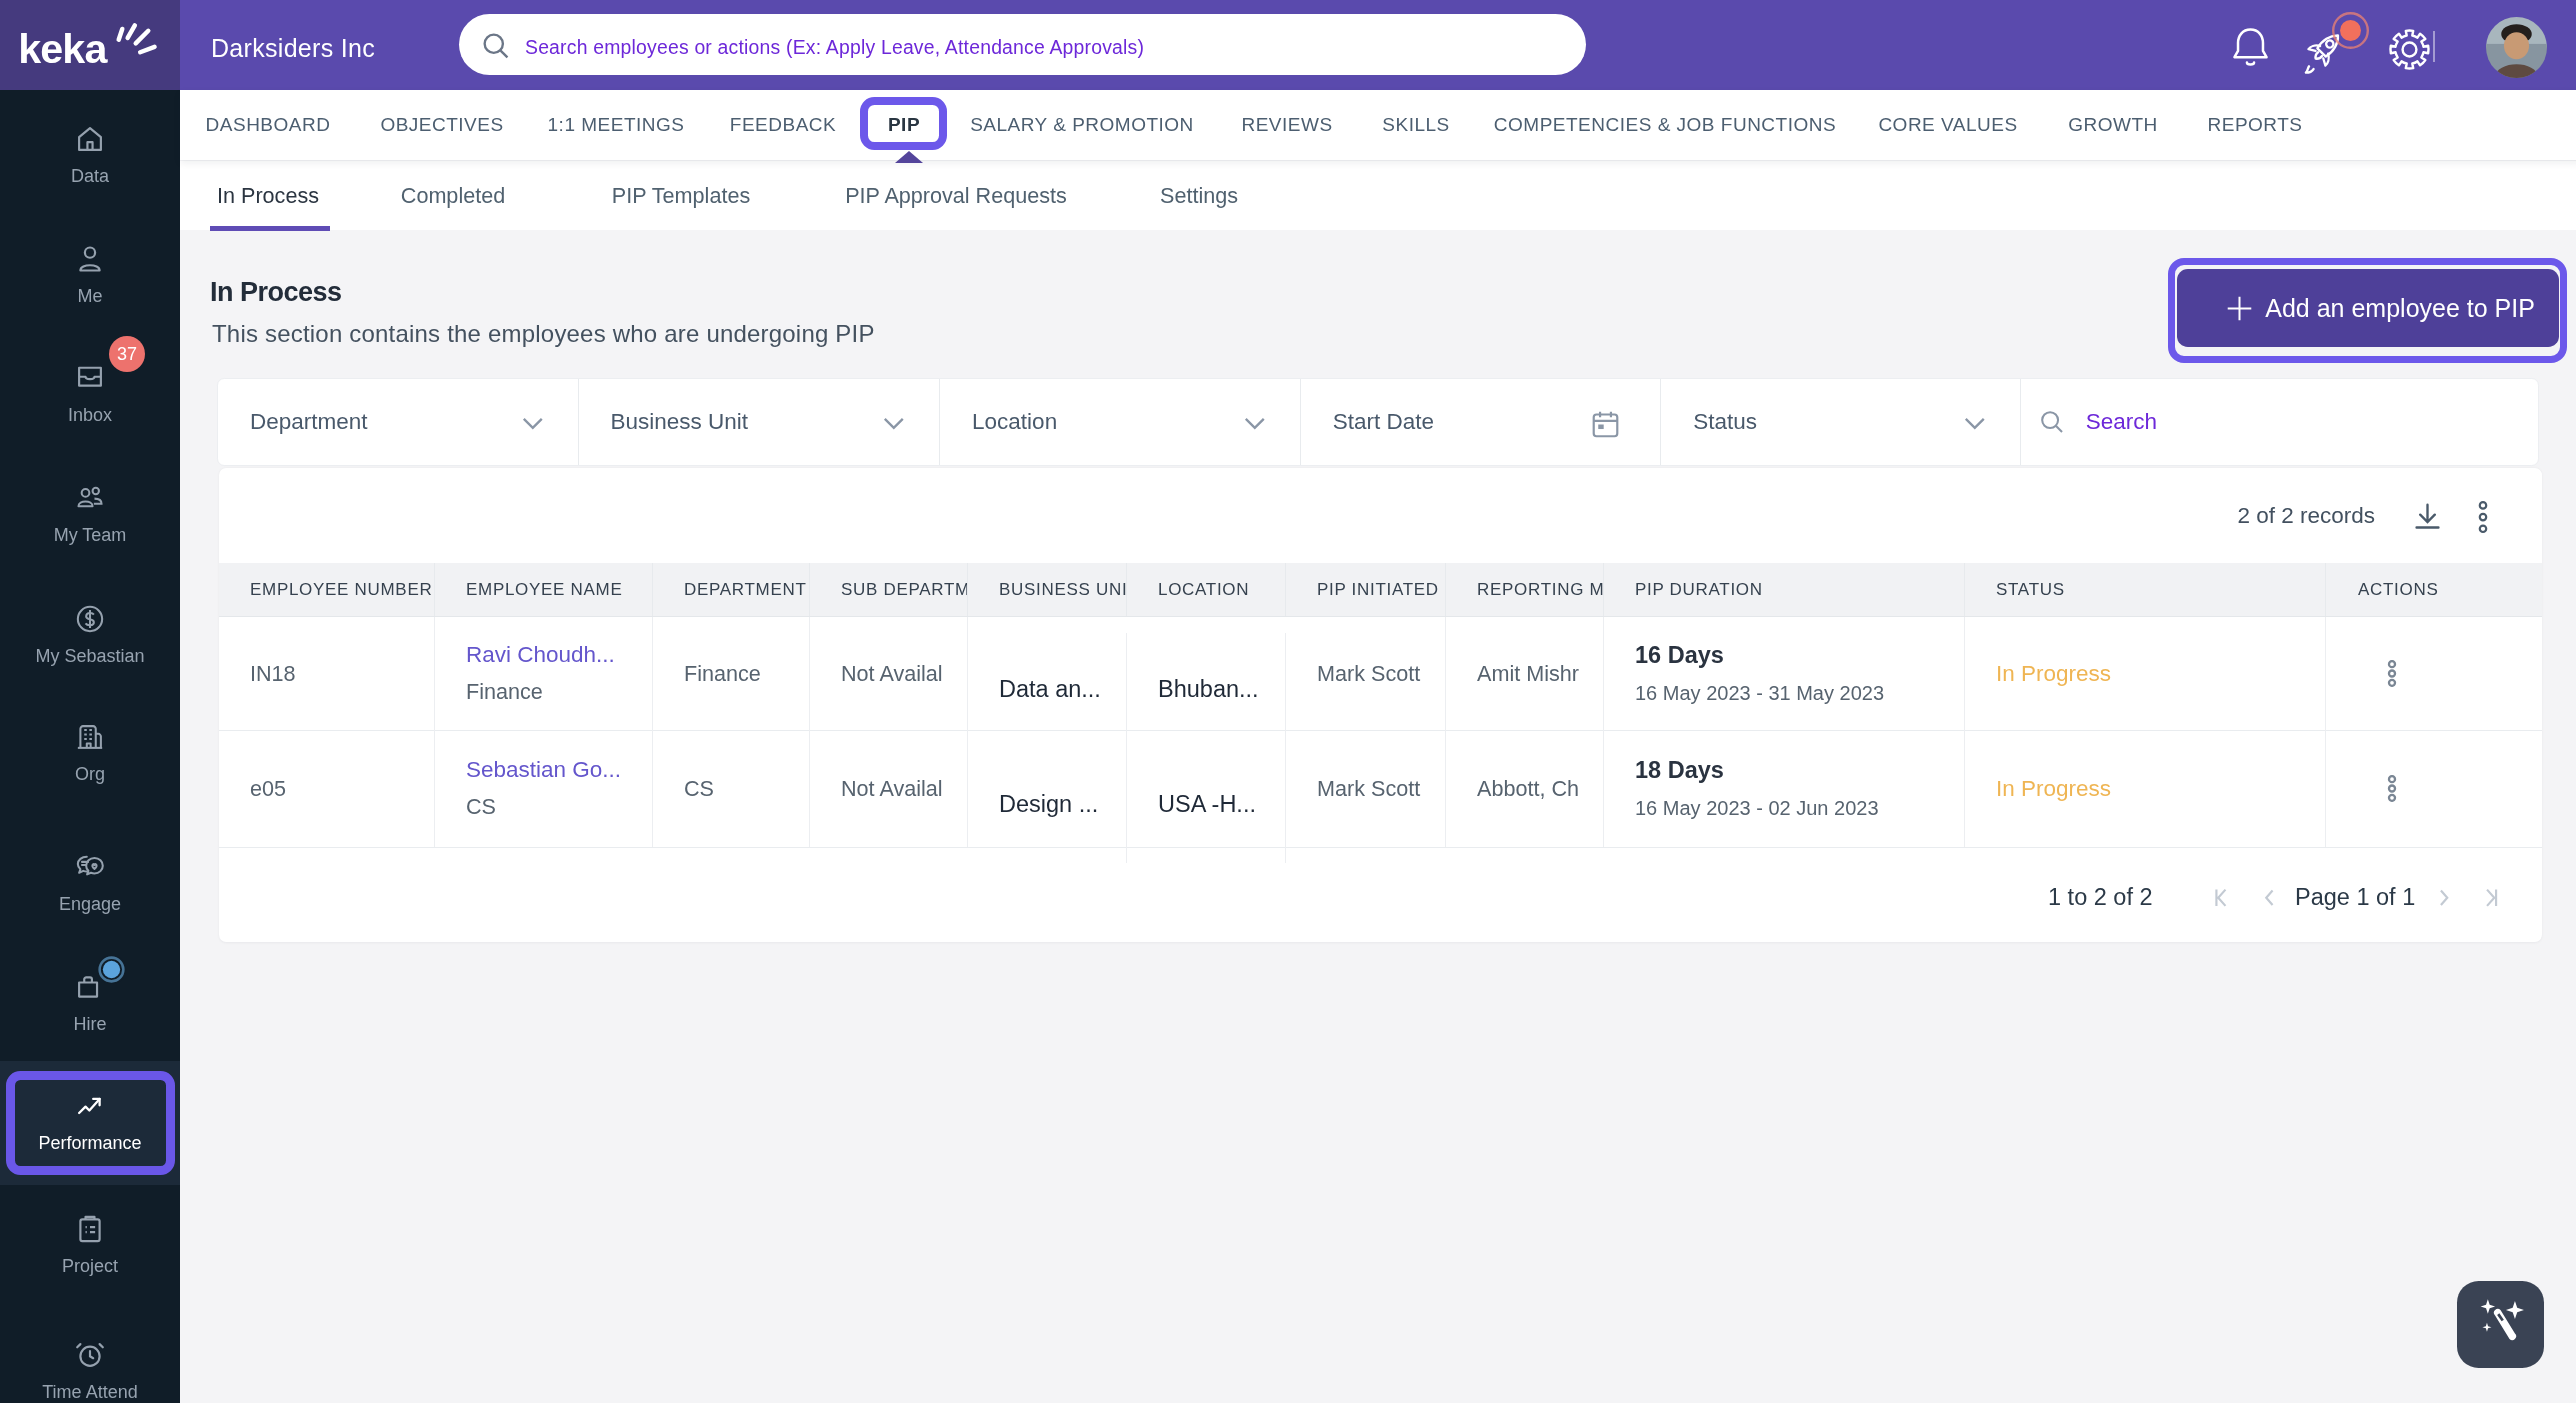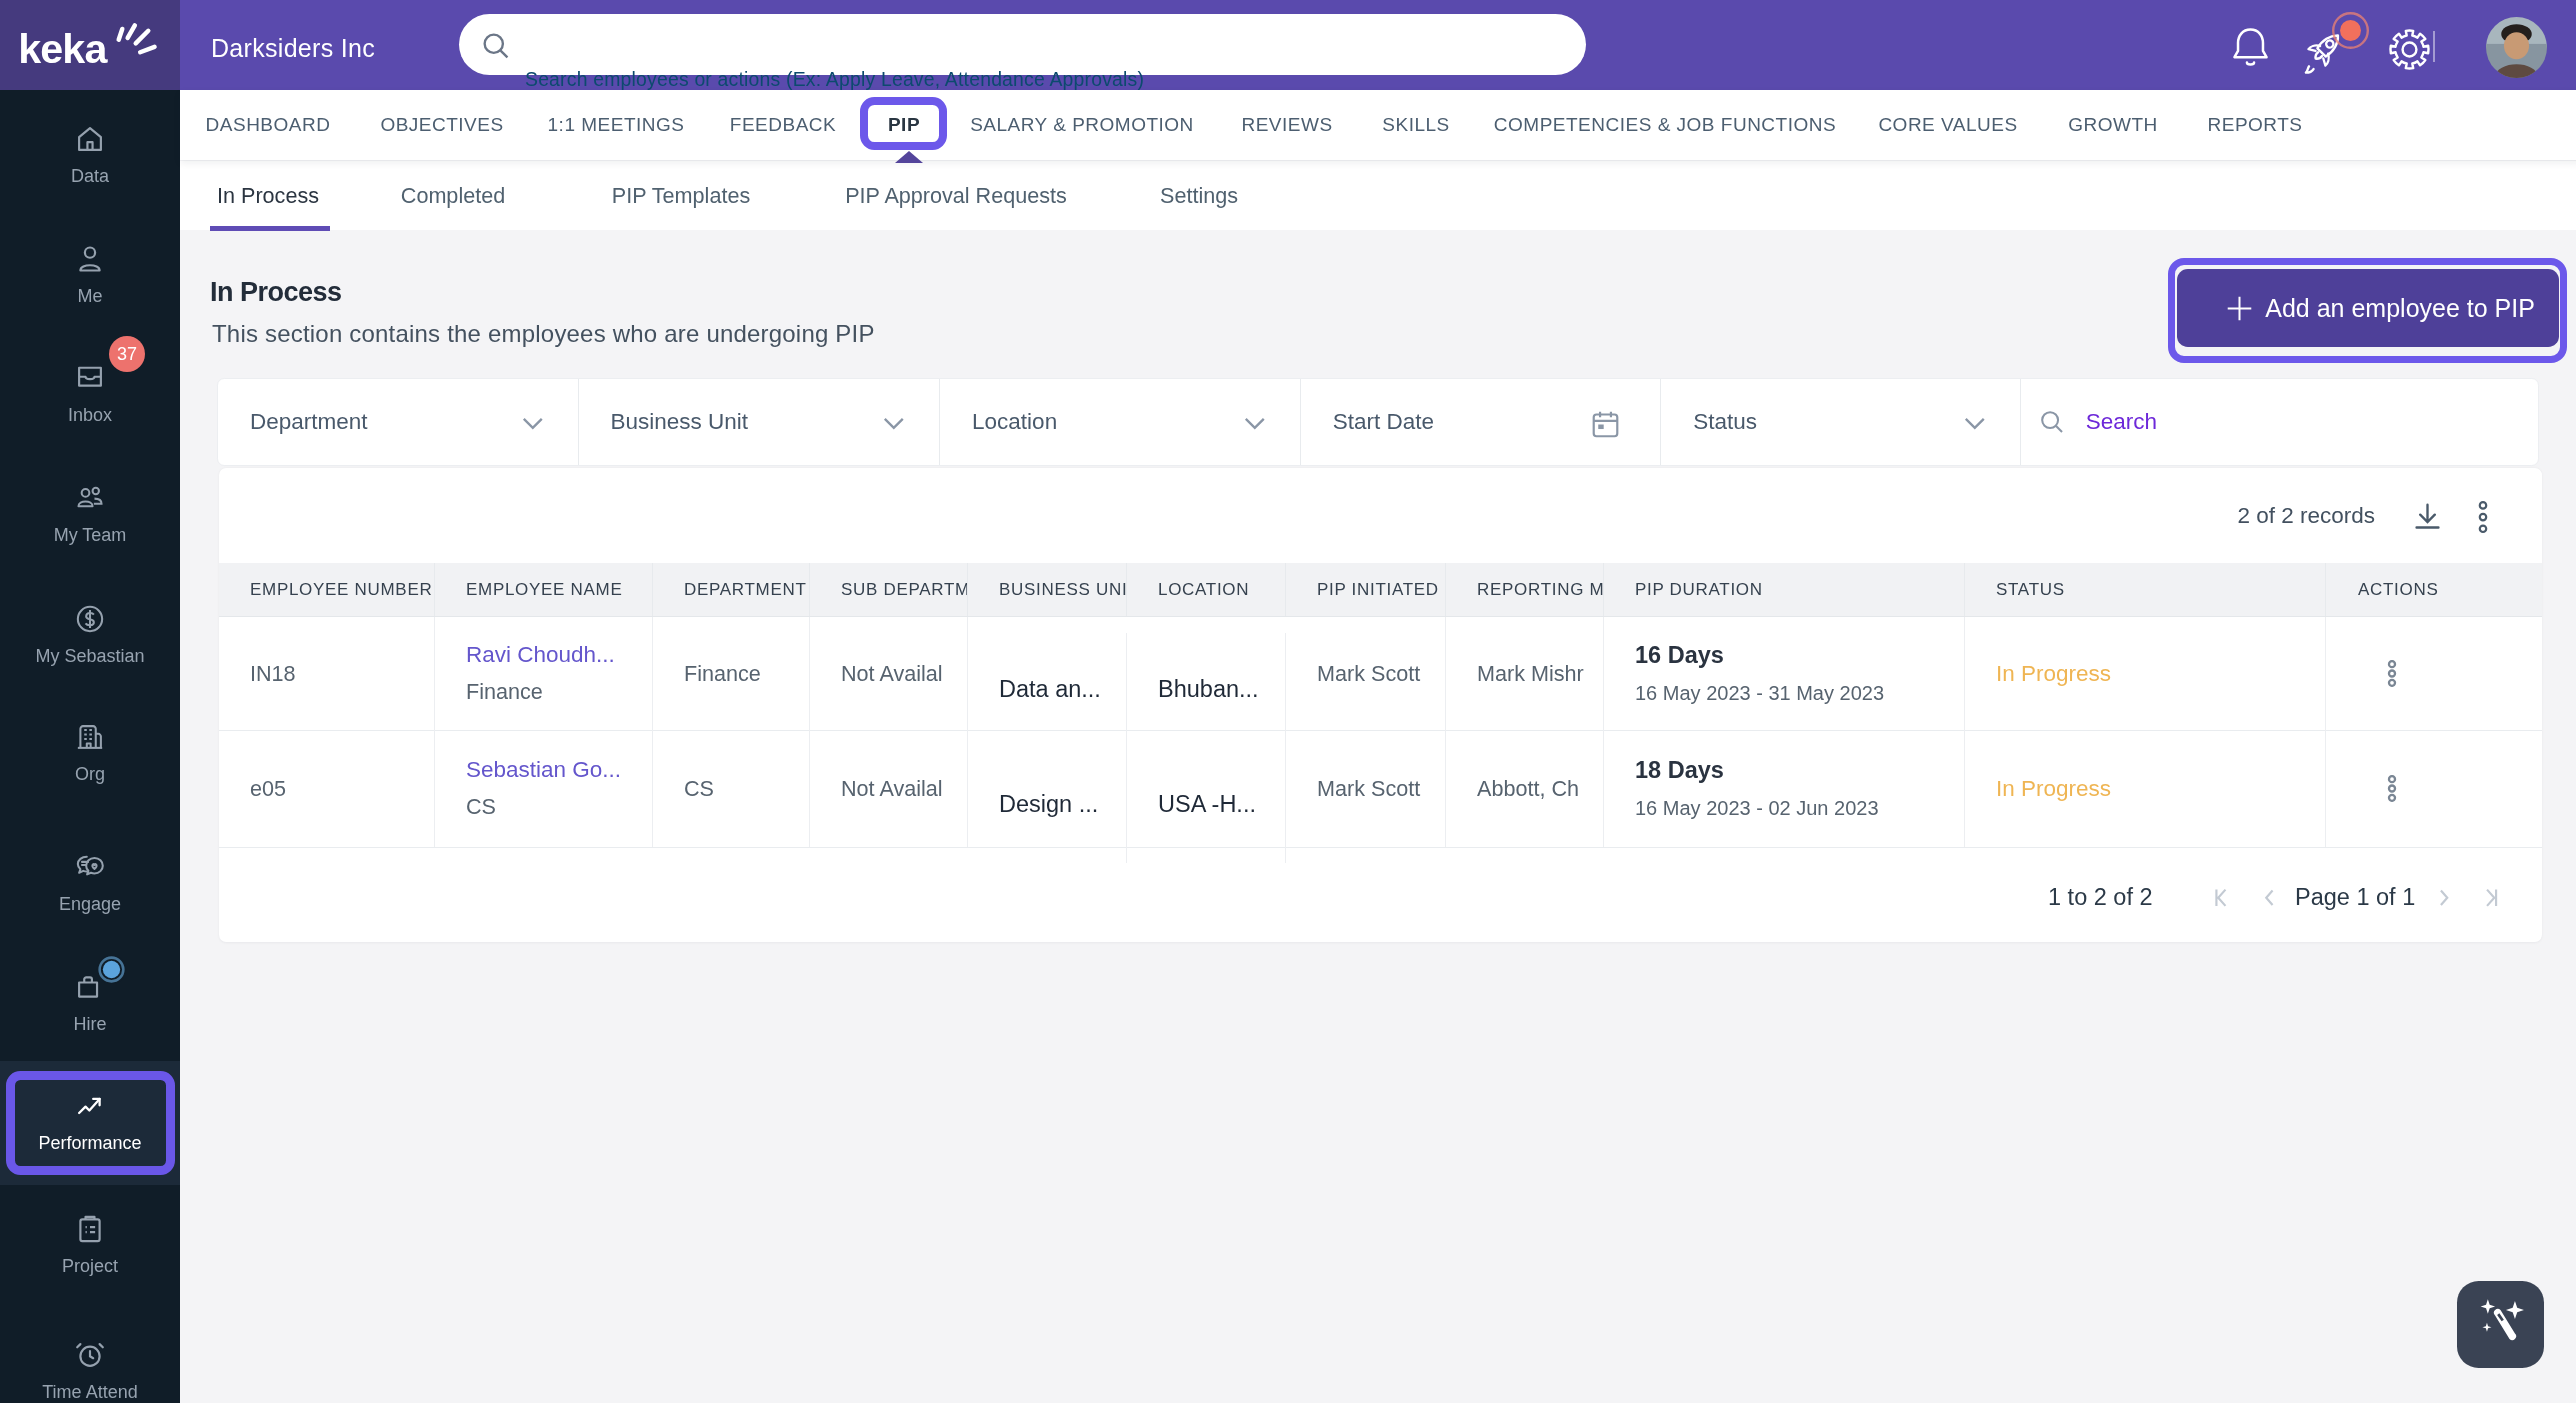--- a/index.html
+++ b/index.html
@@ -4,21 +4,21 @@
 <style>
 * { margin:0; padding:0; box-sizing:border-box; }
 html,body { width:2576px; height:1403px; overflow:hidden; }
 body { font-family:"Liberation Sans", sans-serif; position:relative; background:#f4f4f6; }
 .abs { position:absolute; }
 
 #logo { left:0; top:0; width:180px; height:90px; background:#453a7e; }
 #topbar { left:180px; top:0; width:2396px; height:90px; background:#5a4aad; }
 #orgname { left:211px; top:34px; font-size:25px; color:#fff; letter-spacing:0.3px; }
 #searchpill { left:459px; top:14.4px; width:1127px; height:61px; background:#fff; border-radius:31px; }
-#searchph { left:525px; top:36px; font-size:19.4px; color:#0c4a6e; letter-spacing:0.2px;margin-top:32px; }
+#searchph { left:525px; top:36px; font-size:19.4px; color:#6d28d9; letter-spacing:0.2px; }
 
 #sidebar { left:0; top:90px; width:180px; height:1313px; background:#101d28; }
 .sitem { position:absolute; left:0; width:180px; text-align:center; color:#8e9aa7; }
 .sitem svg { display:block; margin:0 auto; }
 .slabel { margin-top:10.8px; font-size:18px; color:#97a3b0; }
 #perf-row { position:absolute; left:0; top:1061px; width:180px; height:124px; background:#1c2a39; }
 #perf-box { position:absolute; left:6.3px; top:1071px; width:169px; height:104px; border:9px solid #6a57e8; border-radius:14.4px; }
 
 #navrow { left:180px; top:90px; width:2504px; height:70px; background:#fff; box-shadow:0 2.7px 7.2px rgba(16,24,40,.07); z-index:5; }
 .tab { position:absolute; top:23.5px; transform:translateX(-50%); font-size:19px; color:#4c5e70; letter-spacing:0.5px; font-weight:500; white-space:nowrap; }
@@ -294,21 +294,21 @@
 <div class="td" style="width:216px">IN18</div>
 <div class="td" style="width:218px">
         <span class="link">Ravi Choudh...</span>
         <span class="sub">Finance</span>
       </div>
 <div class="td" style="width:157px">Finance</div>
 <div class="td" style="width:158px">Not Availal</div>
 <div class="td dark" style="width:159px">Data an...</div>
 <div class="td dark" style="width:159px">Bhuban...</div>
 <div class="td" style="width:160px">Mark Scott</div>
-<div class="td" style="width:158px">Mark Mishr</div>
+<div class="td" style="width:158px">Amit Mishr</div>
 <div class="td" style="width:361px">
         <span class="bold16">16 Days</span>
         <span class="dur">16 May 2023 - 31 May 2023</span>
       </div>
 <div class="td amber" style="width:361px">In Progress</div>
 <div class="td" style="width:217px">
         <svg style="margin-left:27px" width="16" height="27" viewBox="0 0 18 30" fill="none" stroke="#7a8694" stroke-width="2.6">
           <circle cx="9" cy="4.5" r="3.4"></circle>
           <circle cx="9" cy="15" r="3.4"></circle>
           <circle cx="9" cy="25.5" r="3.4"></circle>

